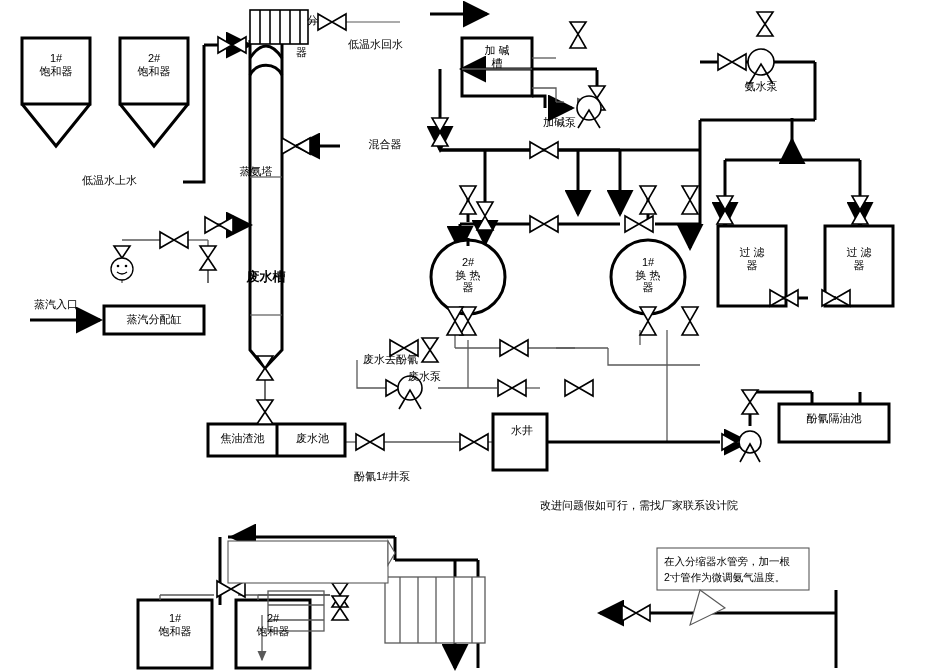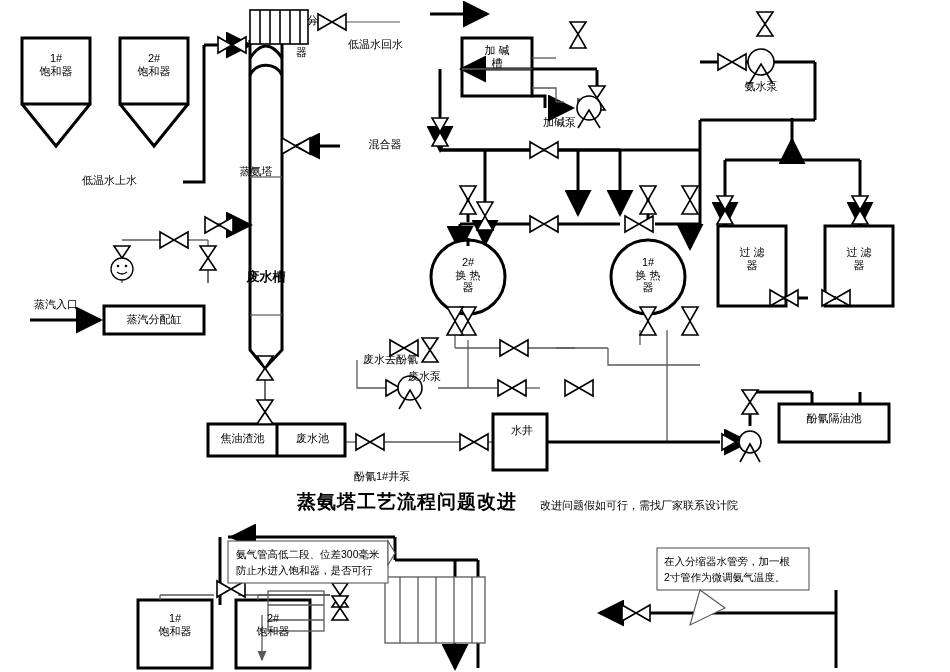--- a/index.html
+++ b/index.html
@@ -350,26 +350,22 @@
 
 <div class="lbl flow" style="left:363px;top:353px;">废水去酚氰</div>
 <div class="lbl flow" style="left:383px;top:370px;margin-left:25px;">废水泵</div>
 
 <div class="lbl eq ctr" style="left:208px;top:432px;width:69px;">焦油渣池</div>
 <div class="lbl eq ctr" style="left:277px;top:432px;width:71px;">废水池</div>
 <div class="lbl eq ctr" style="left:493px;top:424px;width:58px;">水井</div>
 <div class="lbl eq ctr" style="left:779px;top:412px;width:110px;">酚氰隔油池</div>
 <div class="lbl flow" style="left:354px;top:470px;">酚氰1#井泵</div>
 
-<div class="lbl title" style="left:297px;top:491px;">蒸氨塔工艺流程问题改进</div>
 <div class="lbl sub" style="left:540px;top:499px;">改进问题假如可行，需找厂家联系设计院</div>
 
-<div class="lbl note" style="left:236px;top:547px;width:150px;">
-  <span>氨气管高低二段、位差300毫米</span><br><span>防止水进入饱和器，是否可行</span>
-</div>
 <div class="lbl note" style="left:664px;top:554px;width:142px;">
   <span>在入分缩器水管旁，加一根</span><br><span>2寸管作为微调氨气温度。</span>
 </div>
 
 <div class="lbl eq ctr" style="left:138px;top:612px;width:74px;">
   <span>1#</span><br><span>饱和器</span>
 </div>
 <div class="lbl eq ctr" style="left:236px;top:612px;width:74px;">
   <span>2#</span><br><span>饱和器</span>
 </div>

